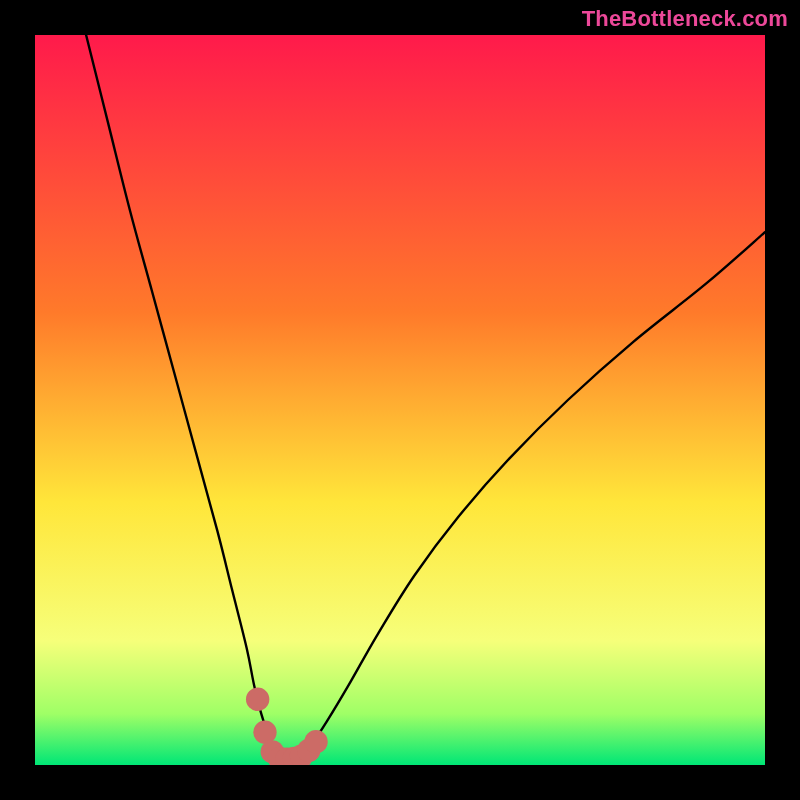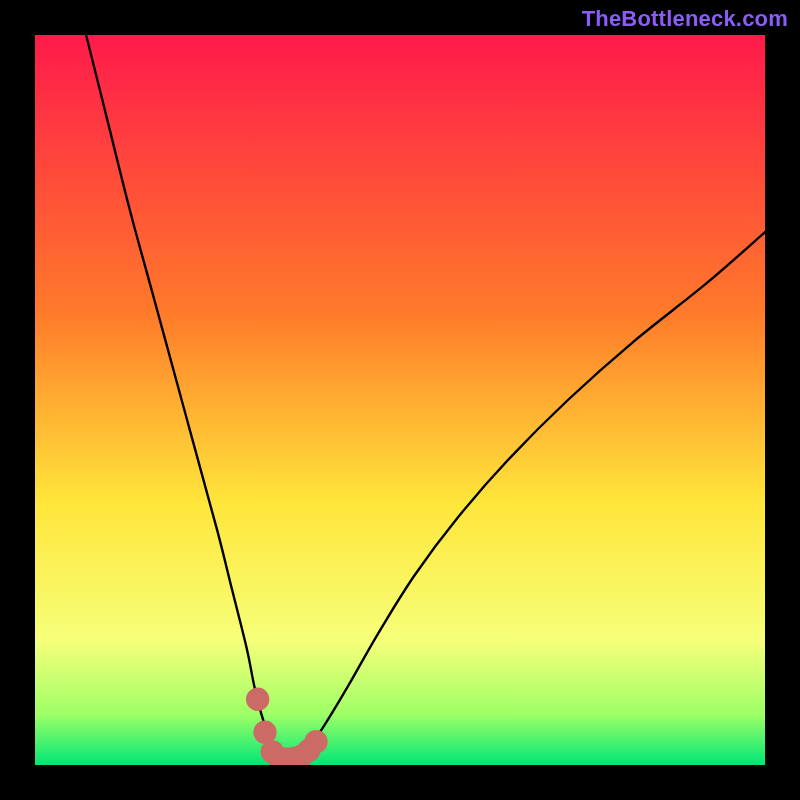--- a/index.html
+++ b/index.html
@@ -23,21 +23,21 @@
     left: 35px;
     top: 35px;
     width: 730px;
     height: 730px;
     overflow: hidden;
   }
   .watermark {
     position: absolute;
     top: 6px;
     right: 12px;
-    color: #8b5cf6;
+    color: #ec4899;
     font-family: Arial, Helvetica, sans-serif;
     font-size: 22px;
     font-weight: 600;
     letter-spacing: 0.2px;
     user-select: none;
   }
   svg { display: block; }
 </style>
 </head>
 <body>

